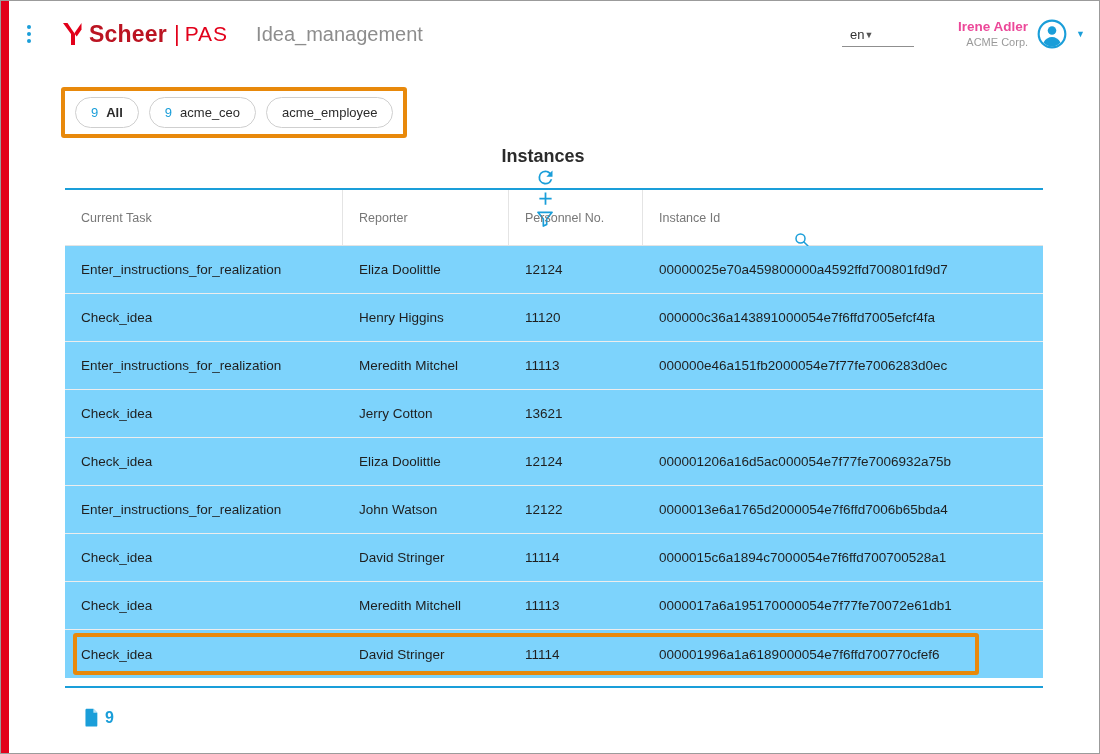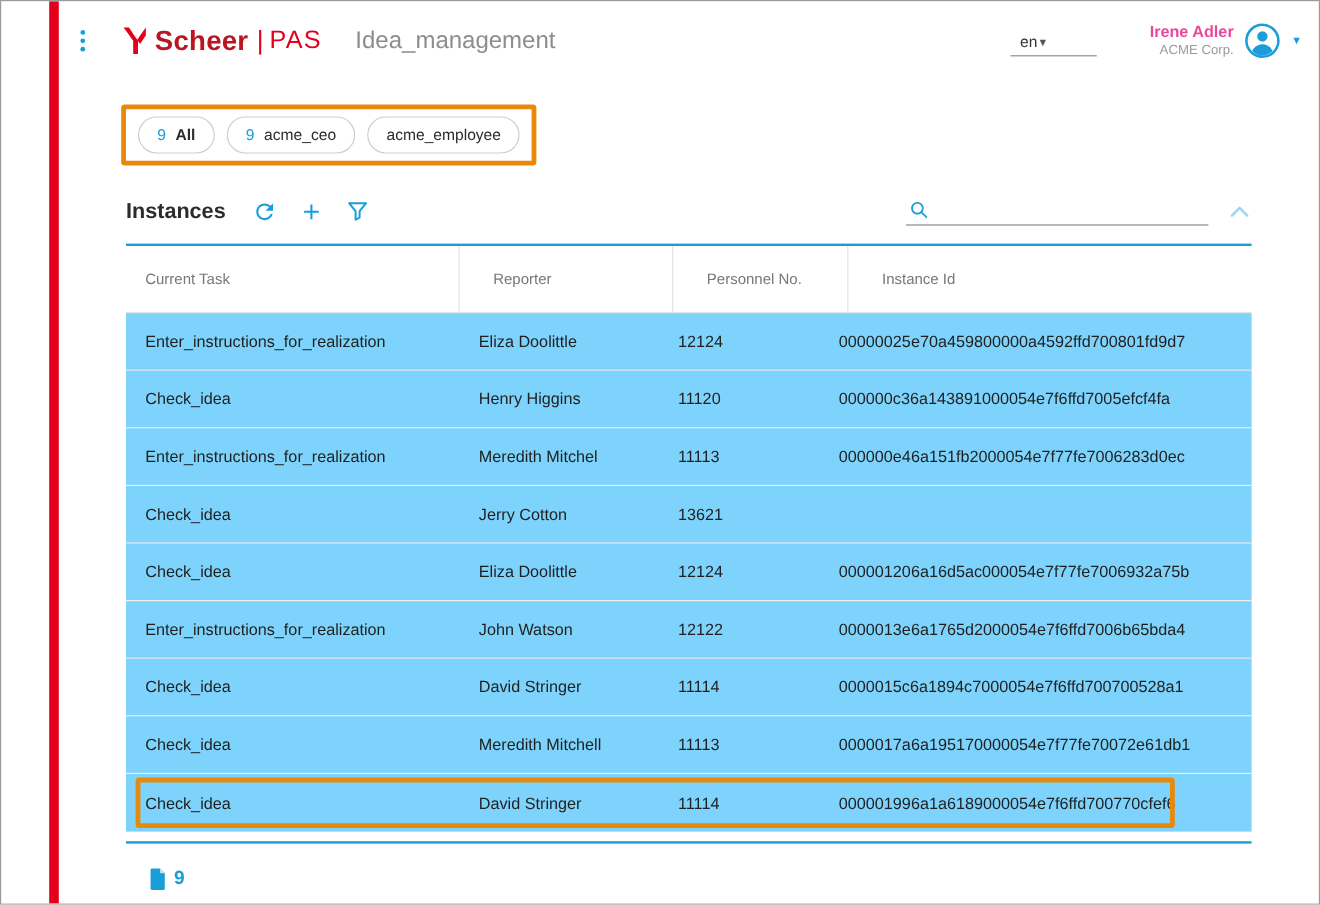--- a/index.html
+++ b/index.html
@@ -5,21 +5,21 @@
   * { margin:0; padding:0; box-sizing:border-box; }
   html,body { background:#fff; }
   body {
     width:1100px; height:754px;
     font-family:"Liberation Sans", sans-serif;
     overflow:hidden;
   }
   .window {
     width:1100px; height:754px;
     border:1px solid #9b9b9b;
-    display:flex; background:#fff; overflow:hidden;padding-left:40px;
+    display:flex; background:#fff; overflow:hidden;
   }
   .red-strip { width:8px; background:#e2001a; flex:none; }
   .content { flex:1; position:relative; }
 
   
   .topbar { display:flex; align-items:center; height:58px; padding:8px 14px 0 10px; }
   .kebab { display:flex; flex-direction:column; gap:3px; padding:8px 8px; cursor:pointer; }
   .kebab i { width:4px; height:4px; border-radius:50%; background:#1a9ed9; }
   .brand { display:flex; align-items:center; margin-left:22px; }
   .brand .mark { margin-right:6px; display:flex; }
@@ -50,35 +50,35 @@
   .chip {
     display:flex; align-items:center; gap:8px; height:31px; padding:0 15px;
     border:1px solid #cfcfcf; border-radius:16px; background:#fff;
     font-size:13px; cursor:pointer; white-space:nowrap;
   }
   .chip-count { color:#1a9ed9; }
   .chip-label { color:#2b2b2b; }
   .chip.first .chip-label { font-weight:bold; }
 
   
-  .toolbar { display:flex; align-items:center; margin:23px 56px 0 56px; height:30px; }
+  .toolbar { display:flex; align-items:center; margin:8px 56px 0 56px; height:30px;flex-direction:column; }
   .toolbar h2 { font-size:18px; color:#2b2b2b; margin-right:22px; font-weight:bold; }
   .icon-btn { display:flex; align-items:center; margin-right:18px; cursor:pointer; }
   .search {
     display:flex; align-items:center; gap:6px;
     border-bottom:1px solid #8a8a8a; width:252px; padding:2px 2px 3px 2px;
     margin-left:auto;
   }
   .search input { border:none; outline:none; flex:1; font-size:13px; background:transparent; min-width:0; }
   .chevron-up { margin-left:16px; cursor:pointer; display:flex; }
 
   
   .table { margin:12px 56px 0 56px; border-top:2px solid #1a9ed9; }
   .thead, .trow { display:grid; grid-template-columns:278px 166px 134px 1fr; }
-  .thead { height:56px; border-bottom:1px solid #e4e4e4;gap:12px; }
+  .thead { height:56px; border-bottom:1px solid #e4e4e4; }
   .th {
     display:flex; align-items:center; padding:0 16px;
     font-size:12.5px; color:#777; border-right:1px solid #e4e4e4; cursor:pointer;
   }
   .th:last-child { border-right:none; }
   .trow { height:48px; border-bottom:1px solid #ededed; position:relative; cursor:pointer; background:#7dd3fc;text-align:right; }
   .trow:last-child { border-bottom:none; }
   .td {
     display:flex; align-items:center; padding:0 16px;
     font-size:13.5px; color:#1f1f1f; white-space:nowrap; overflow:hidden;

